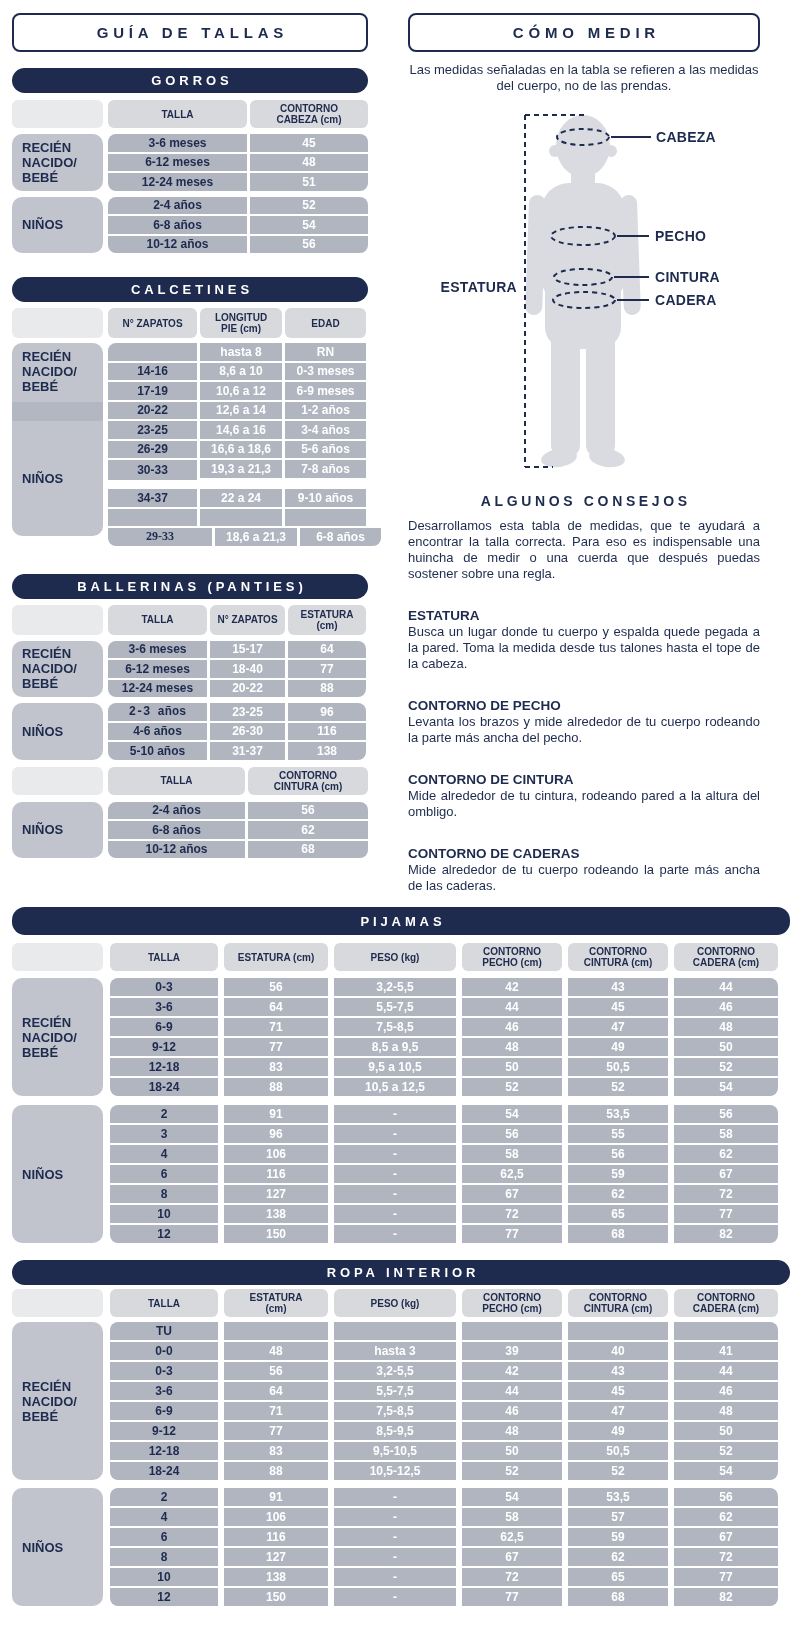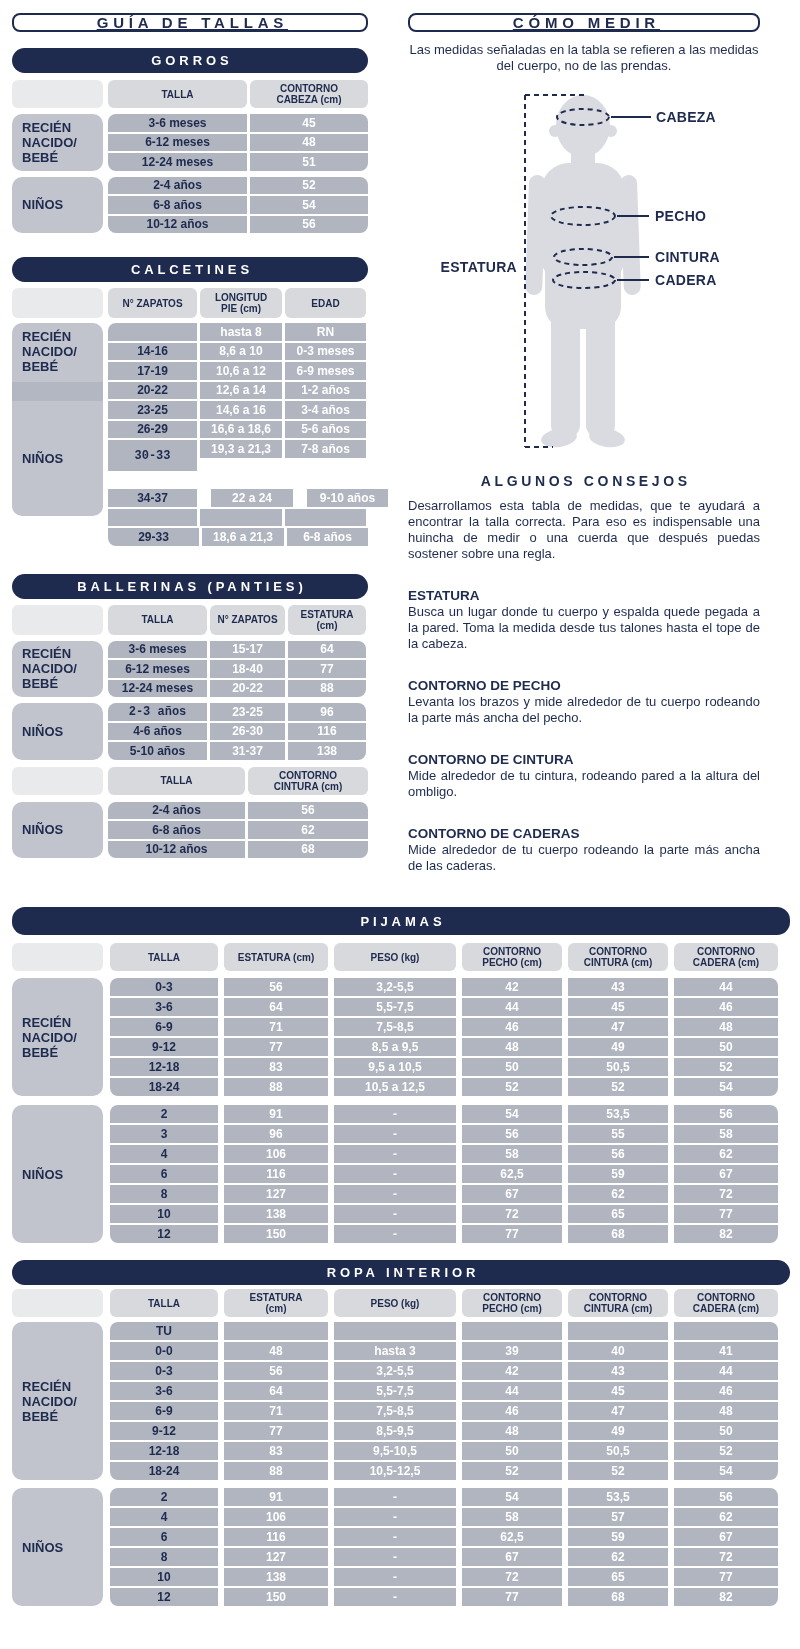--- a/index.html
+++ b/index.html
@@ -7,23 +7,23 @@
     --hdr:#d8d9dd; --corner:#e9eaec; --sil:#d9dbe0; --white:#ffffff;
   }
   *{box-sizing:border-box;}
   html,body{margin:0;padding:0;}
   body{width:800px;height:1649px;position:relative;background:#fff;
        font-family:"Liberation Sans",sans-serif;overflow:hidden;}
   .col-left{position:absolute;left:12px;top:13px;width:356px;}
   .col-right{position:absolute;left:408px;top:13px;width:352px;}
   .full-tables{position:absolute;left:12px;top:907px;width:778px;}
 
-  .title-box{border:2px solid var(--navy);border-radius:8px;height:19px;
+  .title-box{border:2px solid var(--navy);border-radius:8px;height:39px;
     display:flex;align-items:center;justify-content:center;color:var(--navy);
-    font-weight:bold;font-size:15px;letter-spacing:.32em;padding-left:.32em;background:#fff;text-decoration:underline;}
+    font-weight:bold;font-size:15px;letter-spacing:.32em;padding-left:.32em;background:#fff;}
 
   .bar{background:var(--navy);border-radius:13px;display:flex;align-items:center;
     justify-content:center;color:#fff;font-weight:bold;font-size:13px;
     letter-spacing:.3em;padding-left:.3em;}
 
   .tbl-header{display:flex;align-items:stretch;}
   .hcells{display:flex;}
   .hcell{background:var(--hdr);border-radius:6px;display:flex;align-items:center;
     justify-content:center;text-align:center;color:var(--navy);font-weight:bold;
     font-size:10px;line-height:11px;white-space:pre-line;padding:2px 1px;flex:none;}
@@ -156,36 +156,36 @@
               <div class="cell navy" style="width: 89px; height: 17.5px;">23-25</div>
               <div class="cell" style="width: 82px; height: 17.5px;">14,6 a 16</div>
               <div class="cell" style="width: 81px; height: 17.5px;">3-4 años</div>
             </div>
             <div class="trow" style="gap: 3px; margin-top: 2px;">
               <div class="cell navy" style="width: 89px; height: 17.5px;">26-29</div>
               <div class="cell" style="width: 82px; height: 17.5px;">16,6 a 18,6</div>
               <div class="cell" style="width: 81px; height: 17.5px;">5-6 años</div>
             </div>
             <div class="trow" style="gap: 3px; margin-top: 2px;">
-              <div class="cell navy" style="width: 89px; height: 31px; font-family: Liberation Mono, monospace;">30-33</div>
+              <div class="cell navy" style="width: 89px; height: 20px;">30-33</div>
               <div class="cell" style="width: 82px; height: 17.5px;">19,3 a 21,3</div>
               <div class="cell" style="width: 81px; height: 17.5px;">7-8 años</div>
             </div>
-            <div class="trow" style="gap: 14px; margin-top: 18px;">
+            <div class="trow" style="gap: 3px; margin-top: 9px;">
               <div class="cell navy" style="width: 89px; height: 17.5px;">34-37</div>
               <div class="cell" style="width: 82px; height: 17.5px;">22 a 24</div>
               <div class="cell" style="width: 81px; height: 17.5px;">9-10 años</div>
             </div>
             <div class="trow" style="gap: 3px; margin-top: 2px;">
               <div class="cell" style="width: 89px; height: 17.5px;"></div>
               <div class="cell" style="width: 82px; height: 17.5px;"></div>
               <div class="cell" style="width: 81px; height: 17.5px;"></div>
             </div>
             <div class="trow" style="gap: 3px; margin-top: 2px;">
-              <div class="cell navy" style="width: 91px; height: 17.5px;">29-33</div>
+              <div class="cell navy" style="width: 104px; height: 17.5px; font-family: Liberation Serif, serif;">29-33</div>
               <div class="cell" style="width: 82px; height: 17.5px;">18,6 a 21,3</div>
               <div class="cell" style="width: 81px; height: 17.5px;">6-8 años</div>
             </div>
           </div>
         </div>
       </div>
     </div>
   <div>
       <div class="bar" style="height: 25px; margin-top: 28px;">BALLERINAS (PANTIES)</div>
       <div class="tbl-header" style="margin-top: 6px; gap: 5px;">

